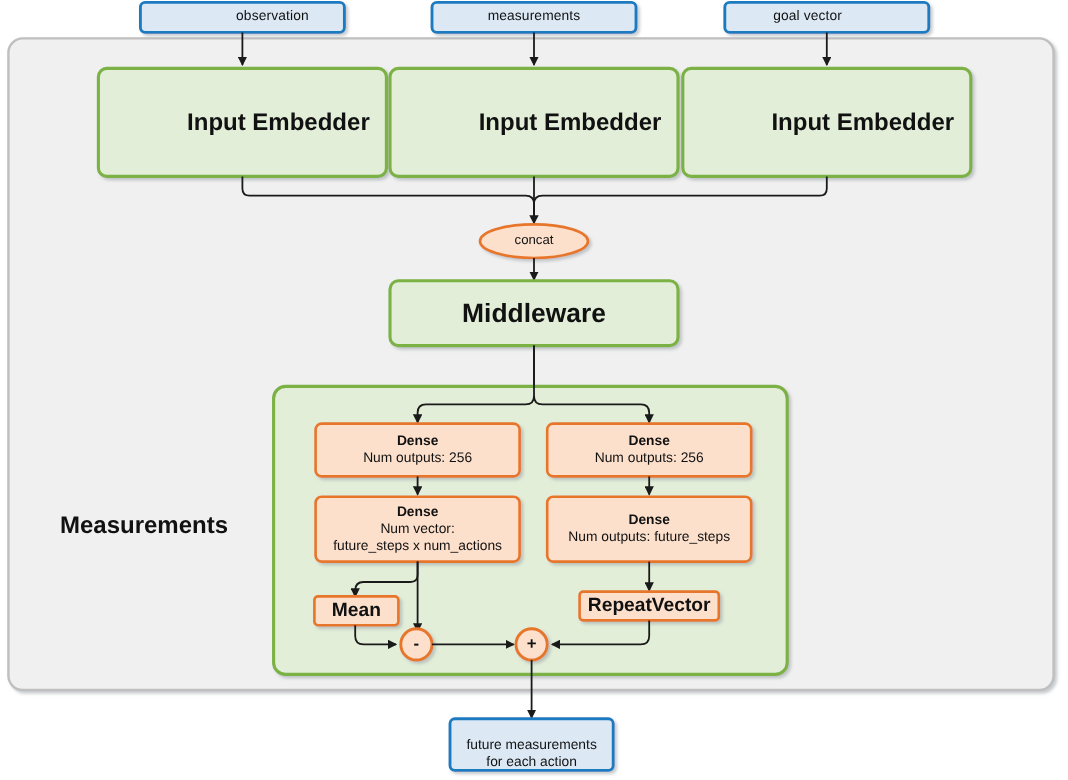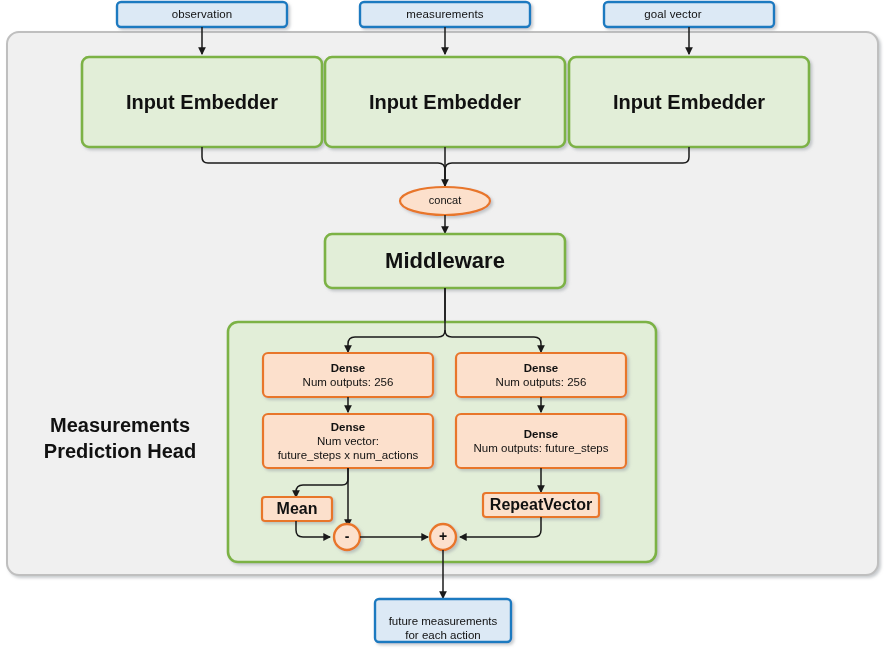--- a/index.html
+++ b/index.html
@@ -30,21 +30,21 @@
     display: flex;
     flex-direction: column;
     align-items: center;
     justify-content: center;
     text-align: center;
     color: #111111;
     pointer-events: none;
     line-height: 1.22;
   }
   .t-input-label { font-size: 11.5px; letter-spacing: 0.1px; }
-  .t-embedder { font-size: 20px; font-weight: bold; }
+  .t-embedder { font-size: 20px; font-weight: bold; padding-left: 30px; }
   .t-middleware { font-size: 22px; font-weight: bold; }
   .t-concat { font-size: 11px; }
   .t-dense-title { font-size: 11.5px; font-weight: bold; text-align: center; }
   .t-dense-sub { font-size: 11.5px; }
   .t-small-node { font-size: 16px; font-weight: bold; }
   .t-op { font-size: 14px; font-weight: bold; }
   .t-output { font-size: 11.5px; justify-content: flex-end; }
   .t-head-label { font-size: 20px; font-weight: bold; line-height: 1.3; }
 </style>
 </head>
@@ -121,35 +121,34 @@
 
     <path d="M 360 537 L 428 537" fill="none" stroke="#1a1a1a" stroke-width="1.5" marker-end="url(#arrow)"></path>
 
     <circle cx="443" cy="537" r="13" fill="#fce0cc" stroke="#e8762c" stroke-width="2.4" filter="url(#shadow)"></circle>
 
     <path d="M 443 550 L 443 598" fill="none" stroke="#1a1a1a" stroke-width="1.5" marker-end="url(#arrow)"></path>
 
     <rect x="375" y="599" width="136" height="43" rx="4" ry="4" fill="#dce9f5" stroke="#1f7ac0" stroke-width="2.4" filter="url(#shadow)"></rect>
   </svg>
 
-  <div class="node-text t-input-label" style="left:117px; top:2px; width:170px; height:25px;">observation</div>
+  <div class="node-text t-input-label" style="left:117px; top:2px; width:170px; height:25px;padding-left:25px;">observation</div>
   <div class="node-text t-input-label" style="left:360px; top:2px; width:170px; height:25px;">measurements</div>
   <div class="node-text t-input-label" style="left:588px; top:2px; width:170px; height:25px;">goal vector</div>
 
   <div class="node-text t-embedder" style="left:82px; top:57px; width:240px; height:90px;">Input Embedder</div>
   <div class="node-text t-embedder" style="left:325px; top:57px; width:240px; height:90px;">Input Embedder</div>
   <div class="node-text t-embedder" style="left:569px; top:57px; width:240px; height:90px;">Input Embedder</div>
 
   <div class="node-text t-concat" style="left:400px; top:187px; width:90px; height:28px;">concat</div>
 
   <div class="node-text t-middleware" style="left:325px; top:234px; width:240px; height:54px;">Middleware</div>
 
   <div class="node-text t-head-label" style="left:20px; top:408px; width:200px; height:60px;">
     <span>Measurements</span>
-    <span>Prediction Head</span>
   </div>
 
   <div class="node-text" style="left:263px; top:353px; width:170px; height:44px;">
     <span class="t-dense-title">Dense</span>
     <span class="t-dense-sub">Num outputs: 256</span>
   </div>
 
   <div class="node-text" style="left:263px; top:414px; width:170px; height:54px;">
     <span class="t-dense-title">Dense</span>
     <span class="t-dense-sub">Num vector:</span>

